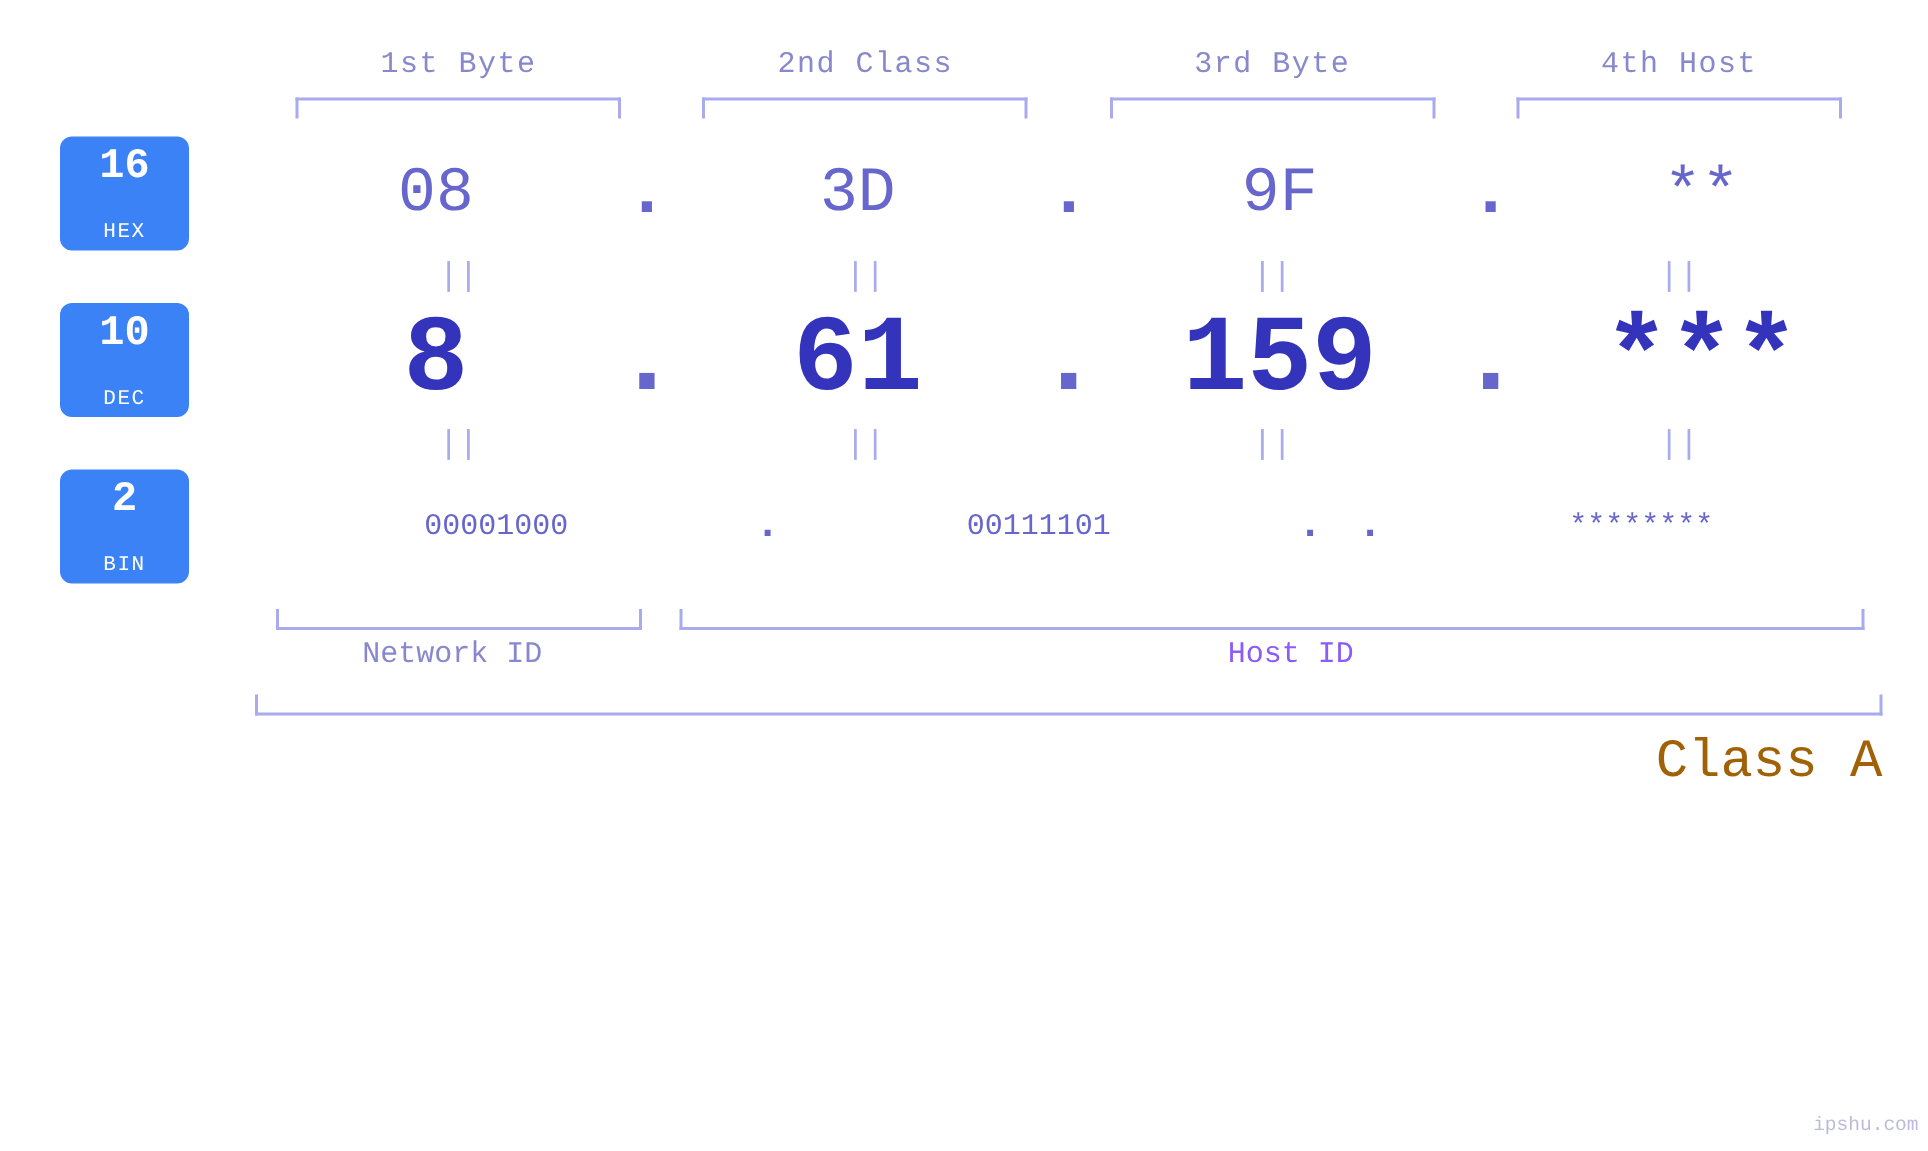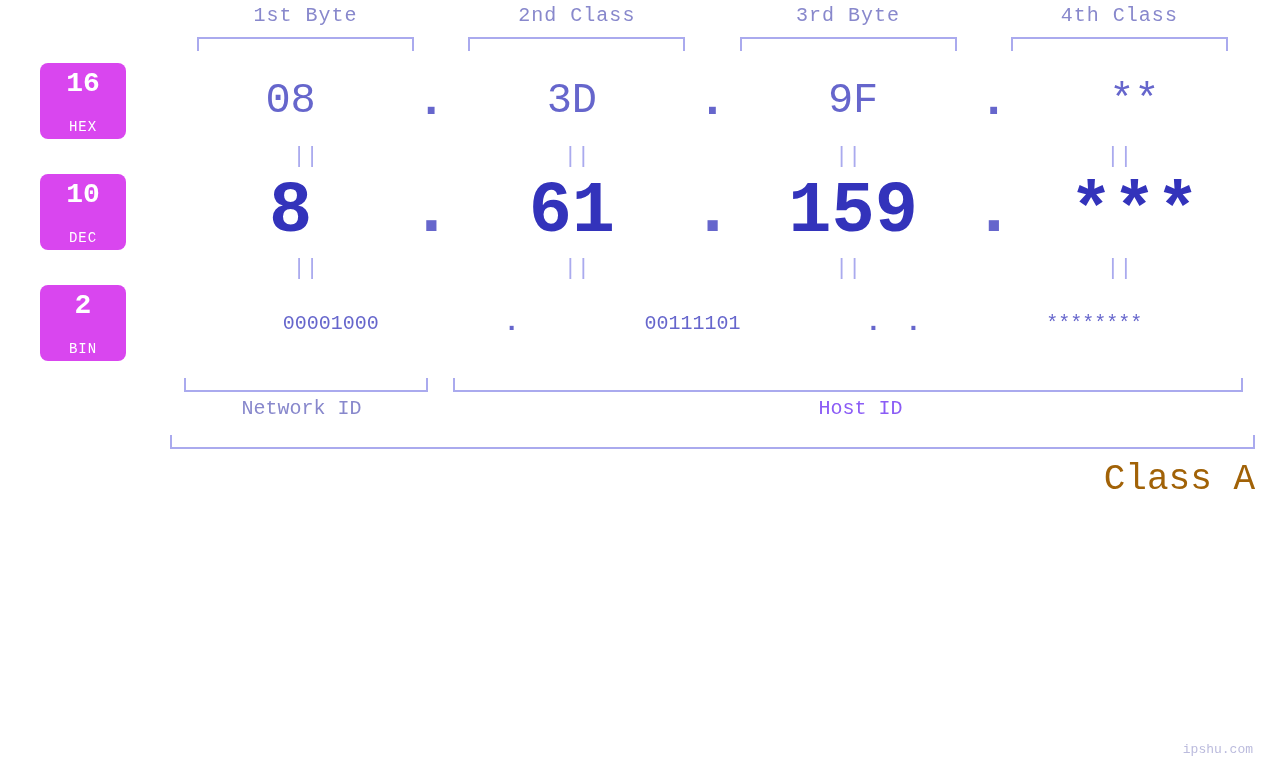--- a/index.html
+++ b/index.html
@@ -16,21 +16,21 @@
       overflow: hidden;
       position: relative;
     }
 
     .main-container {
       width: 1285px;
       height: 767px;
       position: relative;
       display: flex;
       flex-direction: column;
-      padding: 4px 30px;
+      padding: 32px 30px;
     }
 
     
     .byte-headers {
       display: flex;
       margin-left: 140px;
       margin-bottom: 10px;
     }
 
     .byte-header {
@@ -62,21 +62,21 @@
       border-top: 2px solid #aaaaee;
       border-left: 2px solid #aaaaee;
       border-right: 2px solid #aaaaee;
     }
 
     
     .badge {
       width: 86px;
       height: 76px;
       border-radius: 8px;
-      background: #d946ef;
+      background: #3b82f6;
       color: white;
       display: flex;
       flex-direction: column;
       align-items: center;
       justify-content: center;
       font-size: 28px;
       font-weight: bold;
       font-family: 'Courier New', Courier, monospace;
       gap: 20px;
     }
@@ -244,21 +244,21 @@
       color: #a16207;
       font-size: 36px;
       font-family: 'Courier New', Courier, monospace;
       margin-top: 10px;
     }
 
     
     .watermark {
       position: absolute;
       bottom: 10px;
-      right: 32px;
+      right: 6px;
       color: #bbbbdd;
       font-size: 13px;
       font-family: 'Courier New', Courier, monospace;
     }
 
     
     .values-and-dots {
       flex: 1;
       display: flex;
       align-items: center;
@@ -280,21 +280,21 @@
   </style>
 </head>
 <body>
 
 <div class="main-container">
 
   <div class="byte-headers">
     <div class="byte-header">1st Byte</div>
     <div class="byte-header">2nd Class</div>
     <div class="byte-header">3rd Byte</div>
-    <div class="byte-header">4th Class</div>
+    <div class="byte-header">4th Host</div>
   </div>
 
   <div class="top-brackets">
     <div class="bracket-cell">
       <div class="bracket-top"></div>
     </div>
     <div class="bracket-cell">
       <div class="bracket-top"></div>
     </div>
     <div class="bracket-cell">

